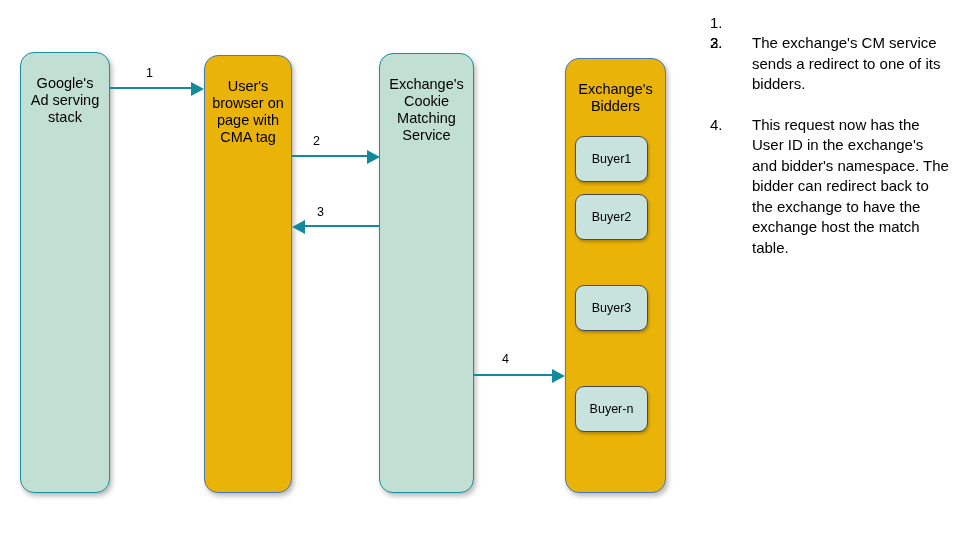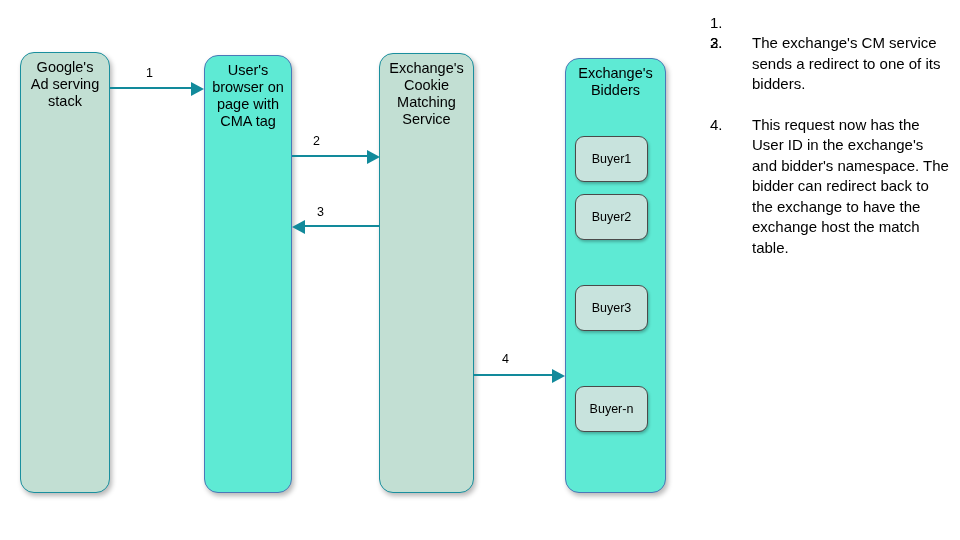--- a/index.html
+++ b/index.html
@@ -28,29 +28,29 @@
     position: absolute;
     box-sizing: border-box;
     border-radius: 14px;
     box-shadow: 2px 3px 5px rgba(0,0,0,0.28);
     text-align: center;
     line-height: 17px;
     font-size: 14.5px;
   }
   .lane .lane-title {
     display: block;
-    padding-top: 6px;
+    padding-top: 22px;
     white-space: pre-line;
   }
   .lane-green {
     background: #c2dfd3;
     border: 1px solid #1a8f9e;
   }
   .lane-blue {
-    background: #5eead4;
+    background: #eab308;
     border: 1px solid #4a79b8;
   }
 
   #lane-google  { left: 20px;  top: 52px; width: 90px;  height: 441px; }
   #lane-browser { left: 204px; top: 55px; width: 88px;  height: 438px; }
   #lane-cms     { left: 379px; top: 53px; width: 95px;  height: 440px; }
   #lane-bidders { left: 565px; top: 58px; width: 101px; height: 435px; }
 
   
   .buyer {

